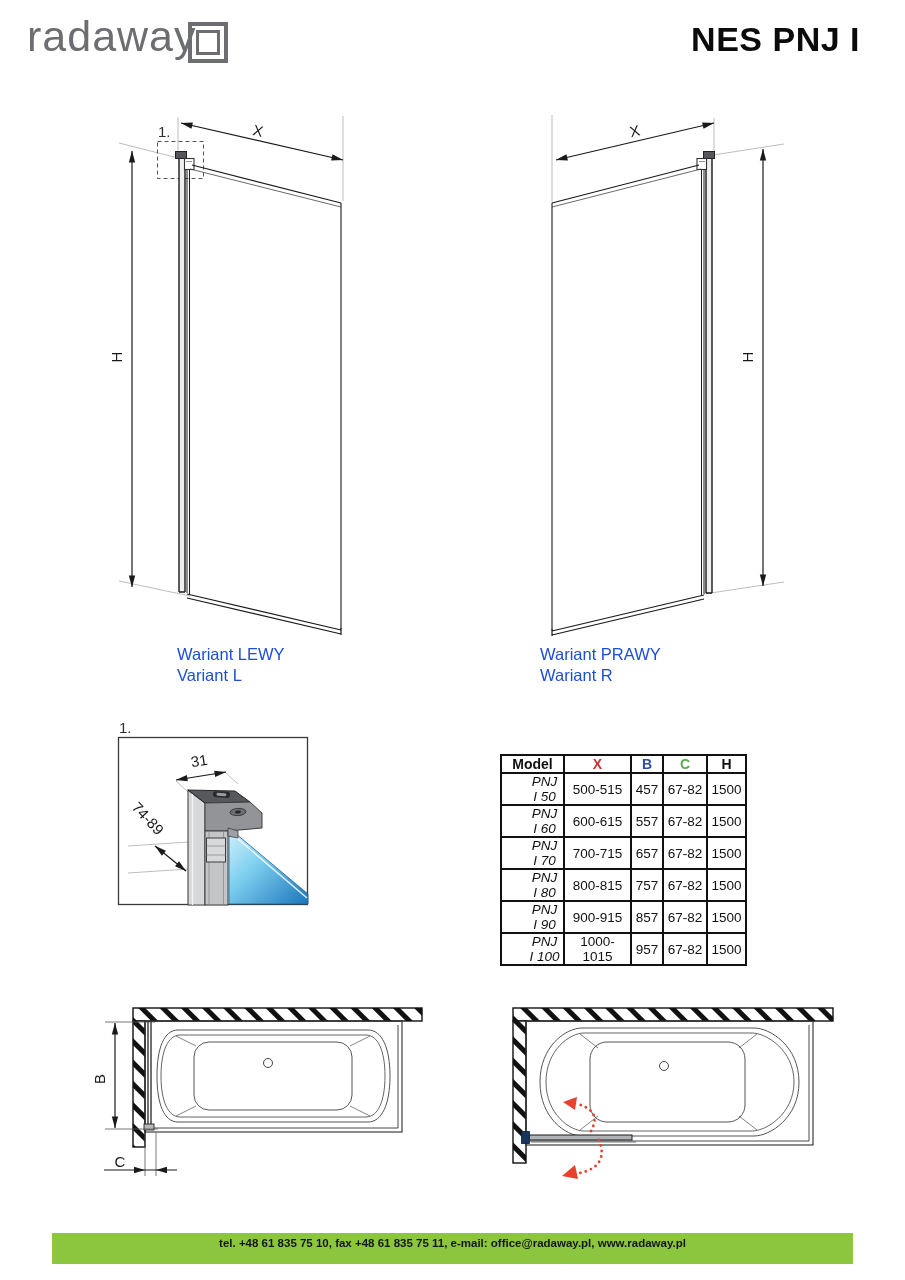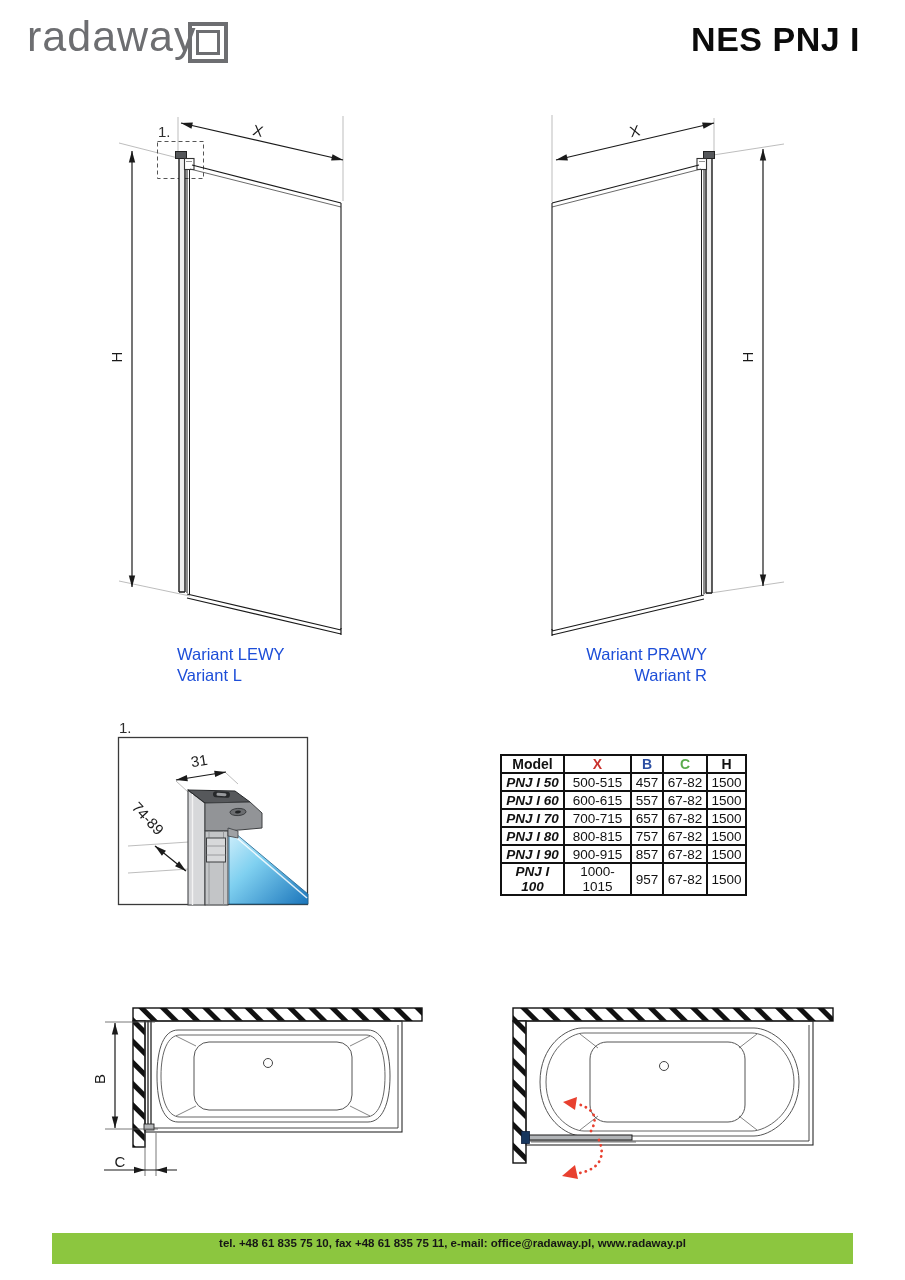--- a/index.html
+++ b/index.html
@@ -11,33 +11,33 @@
              letter-spacing:1px;font-weight:400;}
   .logo-box{left:188px;top:22px;width:40px;height:41px;border:4px solid #6d6e71;
             box-sizing:border-box;}
   .logo-box-inner{position:absolute;left:4px;top:4px;width:24px;height:25px;
             border:3px solid #6d6e71;box-sizing:border-box;}
   .doc-title{right:45px;top:20px;font-size:34px;font-weight:bold;color:#0b0b0b;
              letter-spacing:0.5px;}
   
   .caption{font-size:16.5px;line-height:20.5px;color:#1d4ed8;}
   .cap-left{left:177px;top:644px;text-align:left;}
-  .cap-right{left:519px;top:644px;width:188px;text-align:right;}
+  .cap-right{left:540px;top:644px;width:188px;}
   
   svg{position:absolute;left:0;top:0;}
   svg text{font-family:"Liberation Sans",sans-serif;}
   .dimtxt{font-size:15px;fill:#1a1a1a;}
   .reftxt{font-size:15px;fill:#2e2e2e;}
   
   .spec{position:absolute;left:500px;top:754px;border-collapse:collapse;
         font-size:13.5px;color:#111;}
   .spec th,.spec td{border:2px solid #111;text-align:center;vertical-align:middle;
         height:16px;padding:0 3px;line-height:15px;background:#fff;}
   .spec th{font-size:14px;font-weight:bold;}
-  .spec td.model{font-weight:bold;font-style:italic;}
+  .spec td.model{font-weight:normal;font-style:italic;padding-left:27px;}
   .w-model{width:55px}.w-x{width:59px}.w-b{width:24px}.w-c{width:36px}.w-h{width:31px}
   .th-x{color:#c9322e}.th-b{color:#2b4ea2}.th-c{color:#5aab4c}
   
   .footer{left:52px;top:1233px;width:801px;height:31px;background:#8cc63f;
           text-align:center;color:#161616;font-weight:bold;font-size:11.5px;
           line-height:13px;box-sizing:border-box;padding-top:4px;}
 </style>
 </head>
 <body>
 

